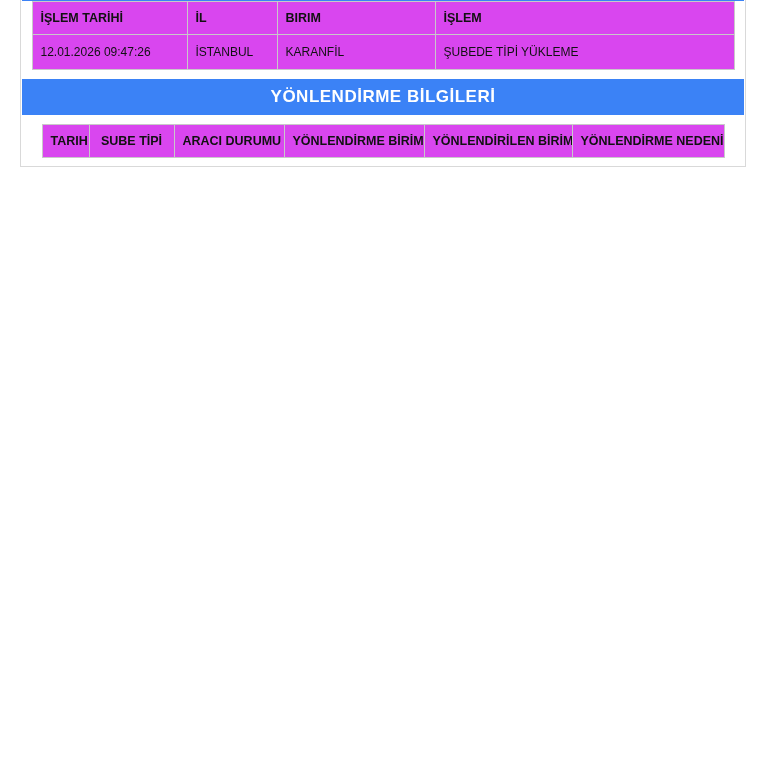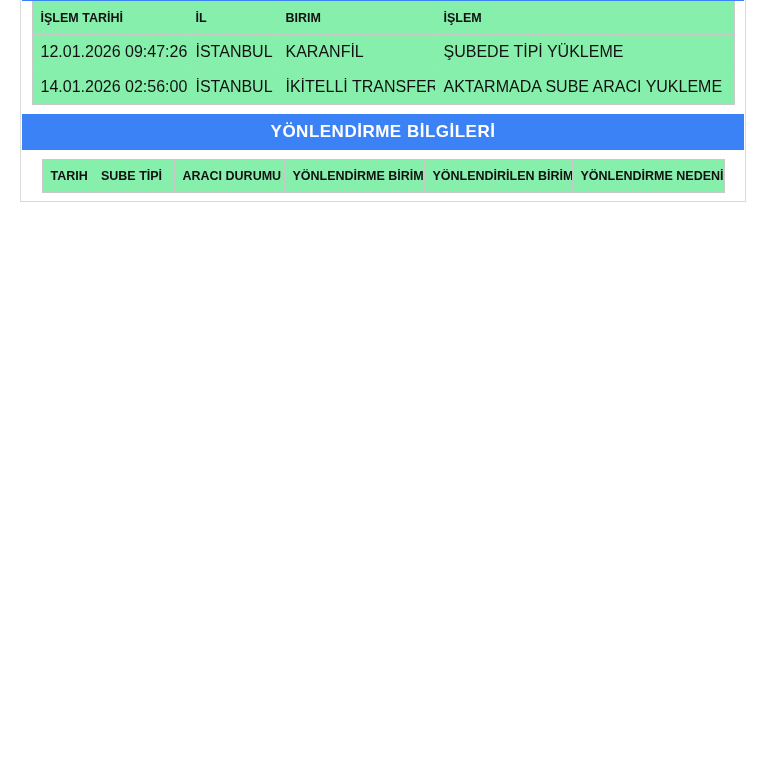--- a/index.html
+++ b/index.html
@@ -62,34 +62,34 @@
   }
 
   table.grid th,
   table.grid td {
     border: 1px solid #c9c9c9;
     padding: 7px 8px;
     text-align: left;
     vertical-align: middle;
     font-size: 12px;
     color: #111111;
-    background: #86efac;
+    background: #d946ef;
     white-space: nowrap;
     overflow: hidden;
   }
 
   table.grid th {
     font-weight: bold;
     font-size: 12.5px;
     height: 18px;
   }
 
   table.grid td {
     height: 20px;
-    font-size: 16px;
+    font-size: 12px;
   }
 
   
   .islem-table col.c1 { width: 155px; }
   .islem-table col.c2 { width: 90px; }
   .islem-table col.c3 { width: 158px; }
   .islem-table col.c4 { width: 299px; }
 
   
   .yon-table col.y1 { width: 47px; }
@@ -137,26 +137,20 @@
             <th>İŞLEM</th>
           </tr>
         </thead>
         <tbody>
           <tr>
             <td>12.01.2026 09:47:26</td>
             <td>İSTANBUL</td>
             <td>KARANFİL</td>
             <td>ŞUBEDE TİPİ YÜKLEME</td>
           </tr>
-          <tr>
-            <td>14.01.2026 02:56:00</td>
-            <td>İSTANBUL</td>
-            <td>İKİTELLİ TRANSFER</td>
-            <td>AKTARMADA SUBE ARACI YUKLEME</td>
-          </tr>
         </tbody>
       </table>
 
       <div class="spacer-8"></div>
 
       <div class="section-banner">YÖNLENDİRME BİLGİLERİ</div>
 
       <div class="spacer-8"></div>
 
       <table class="grid yon-table">

